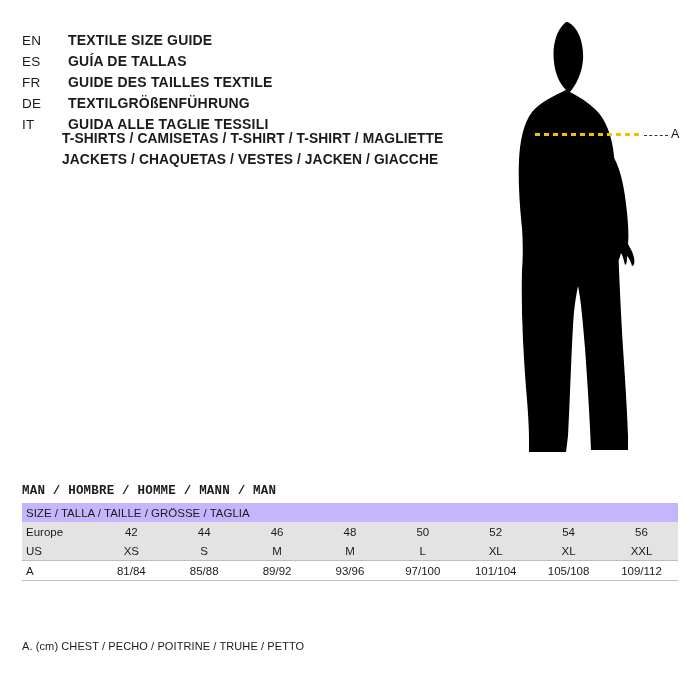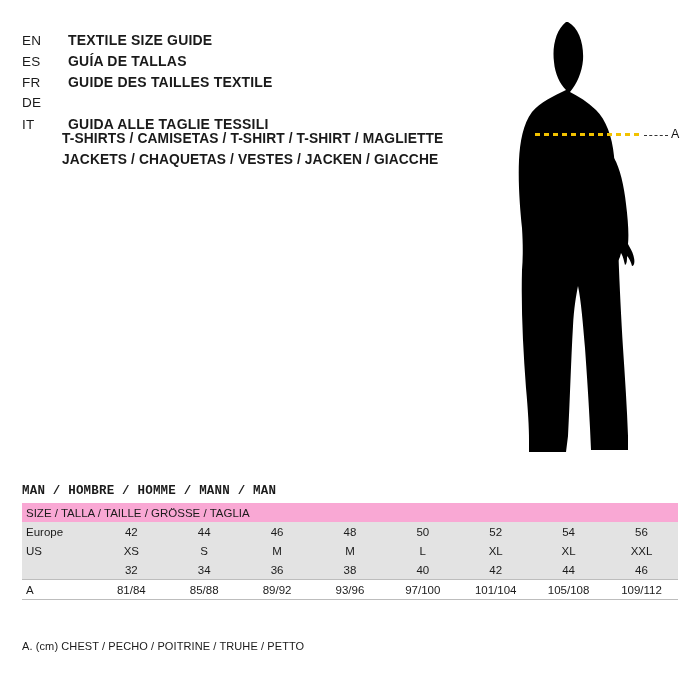--- a/index.html
+++ b/index.html
@@ -121,21 +121,21 @@
     text-align: center;
     color: #1b1b1b;
     vertical-align: middle;
   }
   table.size-table td.label {
     text-align: left;
     padding-left: 4px;
     margin-left: 11px;
   }
   tr.header-row td {
-    background: #f9a8d4;
+    background: #c4b5fd;
     font-size: 11.5px;
     text-align: left;
     padding-left: 4px;
     height: 19px;
   }
   tr.shade td {
     background: #e3e3e3;
   }
   tr.plain td {
     background: #ffffff;
@@ -165,20 +165,21 @@
     <div class="lang-row">
       <span class="lang-code">ES</span>
       <span class="lang-text">GUÍA DE TALLAS</span>
     </div>
     <div class="lang-row">
       <span class="lang-code">FR</span>
       <span class="lang-text">GUIDE DES TAILLES TEXTILE</span>
     </div>
     <div class="lang-row">
       <span class="lang-code">DE</span>
+      <span class="lang-text">TEXTILGRÖßENFÜHRUNG</span>
     </div>
     <div class="lang-row">
       <span class="lang-code">IT</span>
       <span class="lang-text">GUIDA ALLE TAGLIE TESSILI</span>
     </div>
   </div>
 
   <div class="cat-block">
     <div class="cat-line">T-SHIRTS / CAMISETAS / T-SHIRT / T-SHIRT / MAGLIETTE</div>
     <div class="cat-line">JACKETS / CHAQUETAS / VESTES / JACKEN / GIACCHE</div>
@@ -256,31 +257,20 @@
         <td class="label">US</td>
         <td>XS</td>
         <td>S</td>
         <td>M</td>
         <td>M</td>
         <td>L</td>
         <td>XL</td>
         <td>XL</td>
         <td>XXL</td>
       </tr>
-      <tr class="shade">
-        <td class="label"></td>
-        <td>32</td>
-        <td>34</td>
-        <td>36</td>
-        <td>38</td>
-        <td>40</td>
-        <td>42</td>
-        <td>44</td>
-        <td>46</td>
-      </tr>
       <tr class="plain last-row">
         <td class="label">A</td>
         <td>81/84</td>
         <td>85/88</td>
         <td>89/92</td>
         <td>93/96</td>
         <td>97/100</td>
         <td>101/104</td>
         <td>105/108</td>
         <td>109/112</td>

